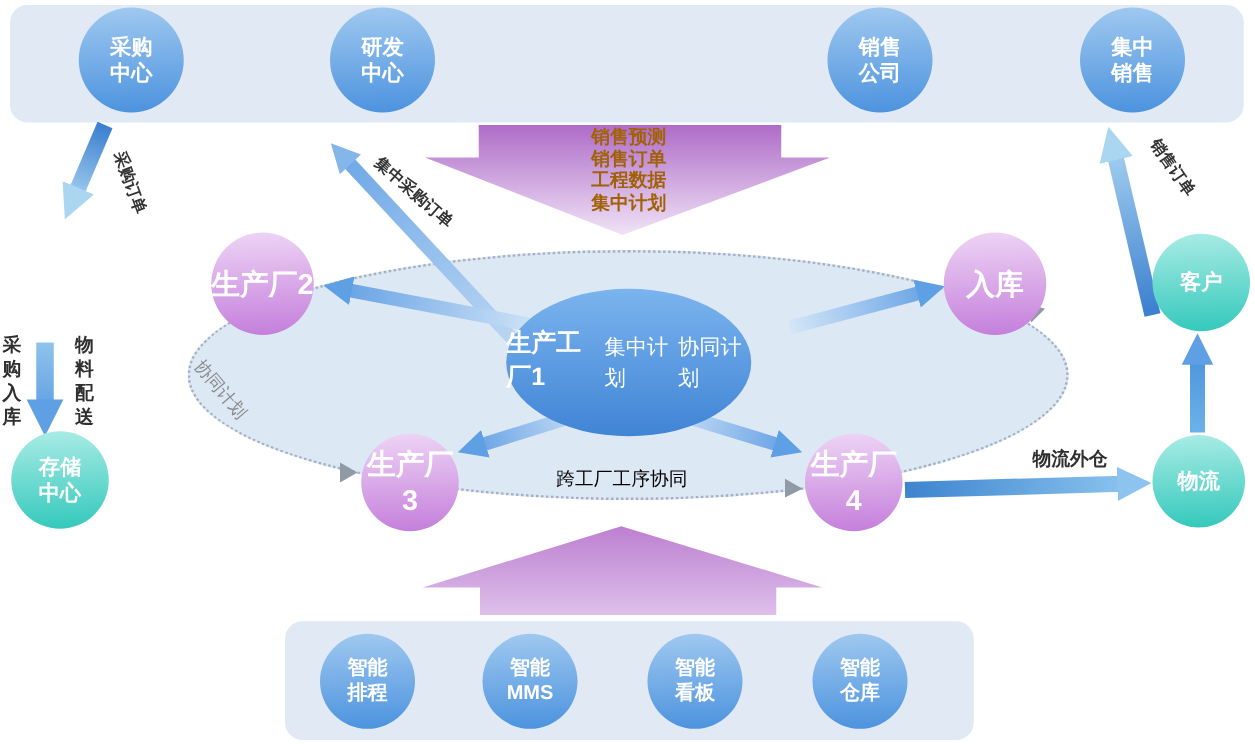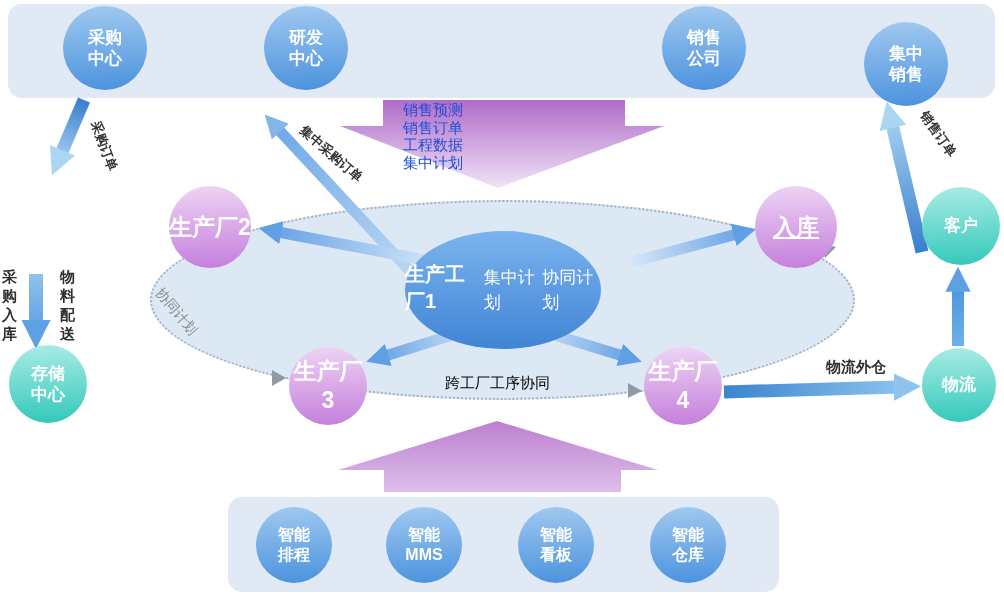--- a/index.html
+++ b/index.html
@@ -17,22 +17,22 @@
   .hub{position:absolute;left:405px;top:231px;width:196px;height:118px;border-radius:50%;
           background:linear-gradient(180deg,#7bb4ee 0%,#4084d5 100%);z-index:3;
           display:flex;align-items:center;justify-content:center;color:#fff;}
   .hub .t{font-size:20px;font-weight:bold;margin-bottom:5px;}
   .hub .l{font-size:17px;line-height:25px;}
   .node{z-index:3;text-align:center;}
   .lbl{position:absolute;z-index:4;color:#333;font-weight:bold;font-size:13px;white-space:nowrap;}
   .rot{transform:translate(-50%,-50%) rotate(var(--r));}
   .vlbl{position:absolute;z-index:4;color:#2f2f2f;font-weight:bold;font-size:15px;
         white-space:pre-line;line-height:19px;text-align:center;}
-  .push-text{position:absolute;left:403px;top:101px;width:200px;z-index:4;
-        font-size:15px;font-weight:normal;color:#1d4ed8;line-height:17.5px;white-space:pre-line;}
+  .push-text{position:absolute;left:403px;top:101px;width:200px;z-index:4;text-align:center;
+        font-size:15px;font-weight:bold;color:#a16207;line-height:17.5px;white-space:pre-line;}
   .workshop-text{position:absolute;left:420px;top:446px;width:165px;z-index:4;text-align:center;
         font-size:21px;font-weight:bold;color:#565656;}
   .plain{position:absolute;z-index:4;white-space:nowrap;}
 </style>
 </head>
 <body>
 
 <div id="canvas">
 
   <div class="bar" style="left:8px;top:4px;width:987px;height:94px;"></div>
@@ -124,31 +124,31 @@
     <polygon points="272,370 286,378 272,386" fill="#8f9aa6"></polygon>
     <polygon points="628,383 642,391 628,398" fill="#8f9aa6"></polygon>
   </svg>
 
   <div class="circle c-blue node" style="left:63px;top:6px;width:84px;height:84px;">采购
 中心</div>
   <div class="circle c-blue node" style="left:264px;top:6px;width:84px;height:84px;">研发
 中心</div>
   <div class="circle c-blue node" style="left:662px;top:6px;width:84px;height:84px;">销售
 公司</div>
-  <div class="circle c-blue node" style="left:864px;top:22px;width:84px;height:84px;">集中
+  <div class="circle c-blue node" style="left:864px;top:6px;width:84px;height:84px;">集中
 销售</div>
 
   <div class="circle c-teal node" style="left:9px;top:345px;width:78px;height:78px;">存储
 中心</div>
 
   <div class="circle c-teal node" style="left:922px;top:348px;width:74px;height:74px;">物流</div>
   <div class="circle c-teal node" style="left:922px;top:187px;width:78px;height:78px;">客户</div>
 
   <div class="circle c-purple node" style="left:169px;top:186px;width:82px;height:82px;">生产厂2</div>
-  <div class="circle c-purple node" style="left:755px;top:186px;width:82px;height:82px;text-decoration:underline;">入库</div>
+  <div class="circle c-purple node" style="left:755px;top:186px;width:82px;height:82px;">入库</div>
   <div class="circle c-purple node" style="left:289px;top:347px;width:78px;height:78px;">生产厂3</div>
   <div class="circle c-purple node" style="left:644px;top:347px;width:78px;height:78px;">生产厂4</div>
 
   <div class="hub">
     <div class="t">生产工厂1</div>
     <div class="l">集中计划</div>
     <div class="l">协同计划</div>
   </div>
 
   <div class="circle c-blue node" style="left:256px;top:507px;width:76px;height:76px;font-size:16px;">智能

